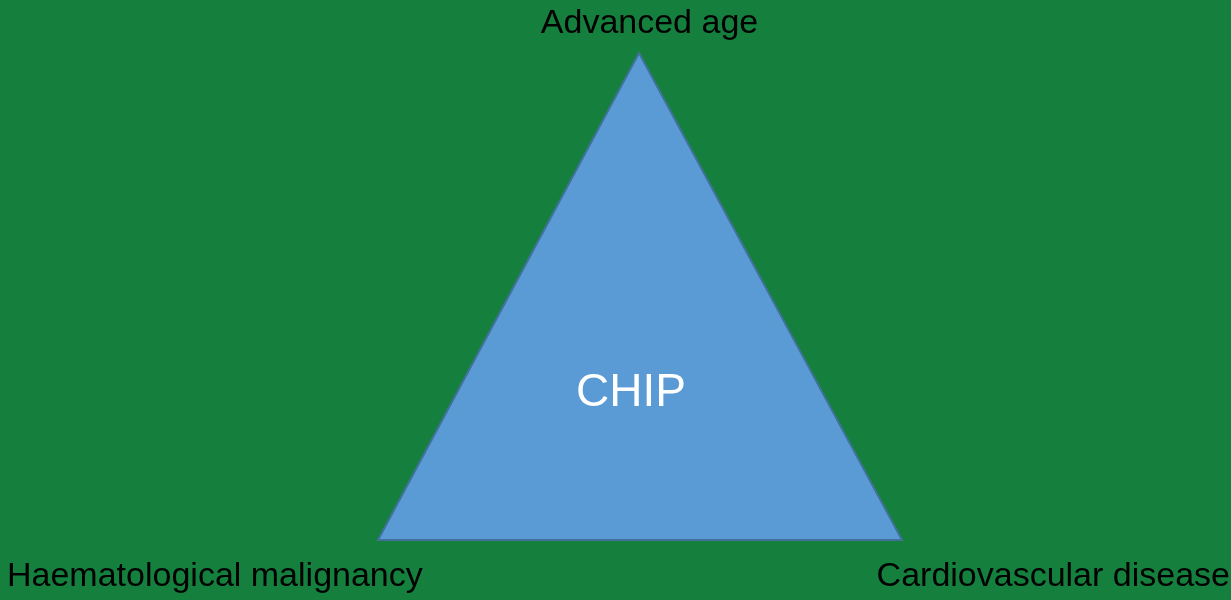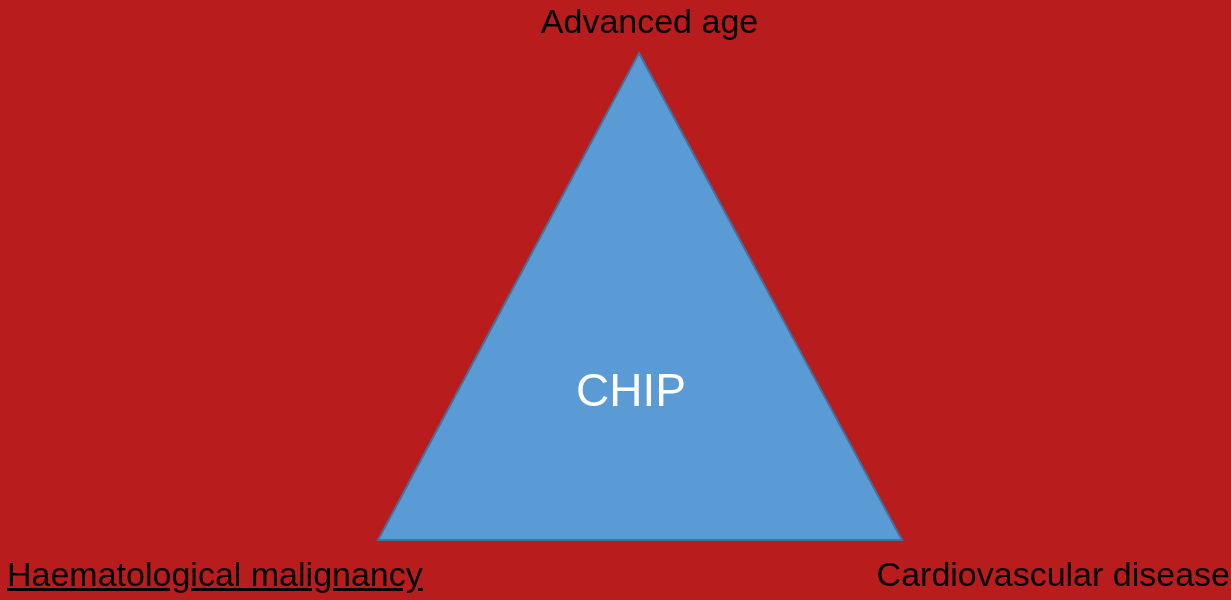--- a/index.html
+++ b/index.html
@@ -59,27 +59,27 @@
     line-height: 48px;
     color: #ffffff;
     white-space: nowrap;
     font-family: "Liberation Sans", sans-serif;
     text-align: right;
   }
 </style>
 </head>
 <body>
 
-<div id="figure" style="background: #b91c1c;">
+<div id="figure" style="background: #15803d;">
 
   <div class="vertex-label" id="label-top" style="color: rgb(0, 0, 0);">Advanced age</div>
 
   <svg id="triangle-svg" viewBox="0 0 1231 600" aria-hidden="true">
     <polygon points="639,53 902,540 378,540" fill="#5B9BD5" stroke="#41719C" stroke-width="2" stroke-linejoin="miter"></polygon>
   </svg>
 
   <div id="chip-label" style="color: rgb(255, 255, 255);">CHIP</div>
 
-  <div class="vertex-label" id="label-bottom-left" style="color: rgb(0, 0, 0); text-decoration: underline;">Haematological malignancy</div>
+  <div class="vertex-label" id="label-bottom-left" style="color: rgb(0, 0, 0);">Haematological malignancy</div>
 
   <div class="vertex-label" id="label-bottom-right" style="color: rgb(0, 0, 0);">Cardiovascular disease</div>
 
 </div>
 
 </body></html>

